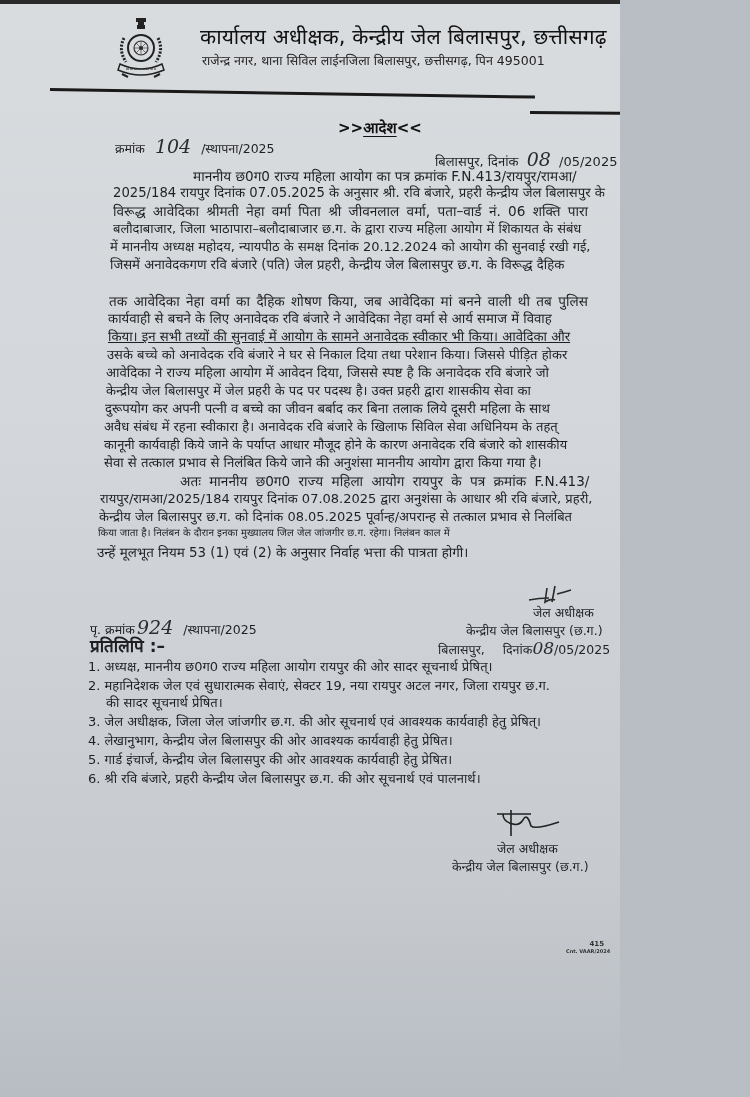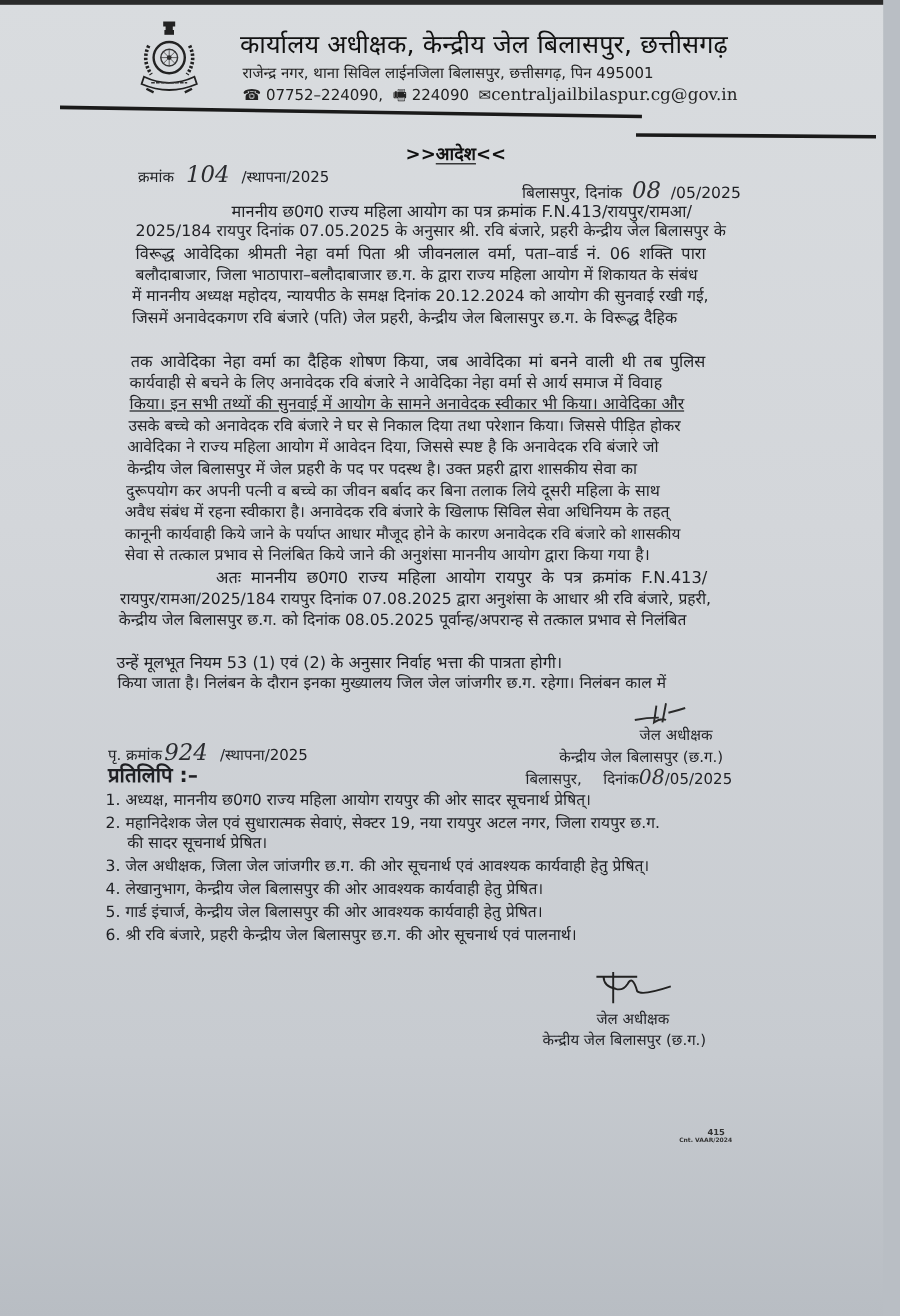--- a/index.html
+++ b/index.html
@@ -3,21 +3,21 @@
   <meta charset="utf-8">
   <style>
     html, body { margin: 0; padding: 0; }
     body {
       width: 750px; height: 1097px; overflow: hidden;
       background: #b9bec4;
       font-family: "DejaVu Sans", sans-serif;
       color: #1e1f22;
     }
     .page {
-      position: absolute; left: 0; top: 0; width: 736px; height: 1097px;
+      position: absolute; left: 0; top: 0; width: 620px; height: 1097px;
       background: linear-gradient(180deg, #d9dcdf 0%, #d3d6da 40%, #c7cbd0 80%, #b8bdc3 100%);
       overflow: hidden;
     }
     .topedge { position: absolute; left: 0; top: 0; width: 750px; height: 4px; background: #2a2a2a; }
     .emblem { position: absolute; left: 112px; top: 16px; width: 58px; height: 66px; }
     .hdr-title { position: absolute; left: 200px; top: 22px; font-size: 21px; letter-spacing: 0.1px; white-space: nowrap; color: #111; }
     .hdr-addr { position: absolute; left: 202px; top: 52px; font-size: 12.5px; white-space: nowrap; color: #222; }
     .hdr-contact { position: absolute; left: 202px; top: 70px; font-size: 12.5px; white-space: nowrap; color: #222; }
     .hdr-contact span { margin-right: 4px; }
     .rule { position: absolute; height: 3px; background: #1a1a1a; transform-origin: left center; }
@@ -50,25 +50,20 @@
     </g>
     <path d="M12 22 q-6 12 2 24" fill="none" stroke="#222" stroke-width="3" stroke-dasharray="2 1.5"></path>
     <path d="M46 22 q6 12 -2 24" fill="none" stroke="#222" stroke-width="3" stroke-dasharray="2 1.5"></path>
     <path d="M8 48 q21 10 42 0 l2 6 q-23 10 -46 0 z" fill="none" stroke="#222" stroke-width="1.5"></path>
     <line x1="14" y1="53" x2="44" y2="53" stroke="#333" stroke-width="1.2" stroke-dasharray="3 1"></line>
     <path d="M10 58 l6 3 M48 58 l-6 3" stroke="#222" stroke-width="2"></path>
   </svg>
 
   <div class="hdr-title">कार्यालय अधीक्षक, केन्द्रीय जेल बिलासपुर, छत्तीसगढ़</div>
   <div class="hdr-addr">राजेन्द्र नगर, थाना सिविल लाईनजिला बिलासपुर, छत्तीसगढ़, पिन 495001</div>
-  <div class="hdr-contact">
-    <span>☎</span><span>07752–224090,</span>
-    <span>🖷</span><span>224090</span>
-    <span style="margin-right:0">✉</span><span style="font-family:'DejaVu Serif',serif;font-size:14px;">centraljailbilaspur.cg@gov.in</span>
-  </div>
 
   <div class="rule" style="left:50px; top:88px; width:485px; transform: rotate(0.9deg);"></div>
   <div class="rule" style="left:530px; top:111px; width:200px; transform: rotate(0.4deg);"></div>
 
   <div class="heading">
     <span>&gt;&gt;</span><u>आदेश</u><span>&lt;&lt;</span>
   </div>
 
   <div class="line" style="left:115px; top:135px; font-size:12.5px;">
     <span>क्रमांक</span>
@@ -93,21 +88,21 @@
   <div class="line" style="left:107px; top:345px; font-size:13px;">उसके बच्चे को अनावेदक रवि बंजारे ने घर से निकाल दिया तथा परेशान किया। जिससे पीड़ित होकर</div>
   <div class="line" style="left:106px; top:363px; font-size:13.2px;">आवेदिका ने राज्य महिला आयोग में आवेदन दिया, जिससे स्पष्ट है कि अनावेदक रवि बंजारे जो</div>
   <div class="line" style="left:106px; top:381px; font-size:13px;">केन्द्रीय जेल बिलासपुर में जेल प्रहरी के पद पर पदस्थ है। उक्त प्रहरी द्वारा शासकीय सेवा का</div>
   <div class="line" style="left:105px; top:399px; font-size:13.2px;">दुरूपयोग कर अपनी पत्नी व बच्चे का जीवन बर्बाद कर बिना तलाक लिये दूसरी महिला के साथ</div>
   <div class="line" style="left:104px; top:417px; font-size:13px;">अवैध संबंध में रहना स्वीकारा है। अनावेदक रवि बंजारे के खिलाफ सिविल सेवा अधिनियम के तहत्</div>
   <div class="line" style="left:104px; top:435px; font-size:12.8px;">कानूनी कार्यवाही किये जाने के पर्याप्त आधार मौजूद होने के कारण अनावेदक रवि बंजारे को शासकीय</div>
   <div class="line" style="left:104px; top:453px; font-size:13.2px;">सेवा से तत्काल प्रभाव से निलंबित किये जाने की अनुशंसा माननीय आयोग द्वारा किया गया है।</div>
   <div class="line" style="left:180px; top:471px; word-spacing:4px;">अतः माननीय छ0ग0 राज्य महिला आयोग रायपुर के पत्र क्रमांक F.N.413/</div>
   <div class="line" style="left:100px; top:489px; font-size:13px;">रायपुर/रामआ/2025/184 रायपुर दिनांक 07.08.2025 द्वारा अनुशंसा के आधार श्री रवि बंजारे, प्रहरी,</div>
   <div class="line" style="left:99px; top:507px; font-size:13px;">केन्द्रीय जेल बिलासपुर छ.ग. को दिनांक 08.05.2025 पूर्वान्ह/अपरान्ह से तत्काल प्रभाव से निलंबित</div>
-  <div class="line" style="left:98px; top:525px; font-size:13px;margin-top:34px;">किया जाता है। निलंबन के दौरान इनका मुख्यालय जिल जेल जांजगीर छ.ग. रहेगा। निलंबन काल में</div>
+  <div class="line" style="left:98px; top:525px; font-size:10px;">किया जाता है। निलंबन के दौरान इनका मुख्यालय जिल जेल जांजगीर छ.ग. रहेगा। निलंबन काल में</div>
   <div class="line" style="left:97px; top:543px; font-size:13.4px;">उन्हें मूलभूत नियम 53 (1) एवं (2) के अनुसार निर्वाह भत्ता की पात्रता होगी।</div>
 
   <svg class="sig" style="left:525px; top:582px;" width="50" height="28" viewBox="0 0 50 28">
     <path d="M4 18 q10 -2 20 -2 M22 6 l-2 14 q6 -4 10 -2 M30 4 l-3 16 M32 12 q8 -2 14 -4" stroke="#2a2a2a" stroke-width="1.6" fill="none"></path>
   </svg>
   <div class="line small" style="left:533px; top:604px;">जेल अधीक्षक</div>
   <div class="line small" style="left:466px; top:622px;">केन्द्रीय जेल बिलासपुर (छ.ग.)</div>
 
   <div class="line" style="left:90px; top:616px; font-size:12.5px;">
     <span>पृ. क्रमांक</span><span class="hand" style="margin:0 10px 0 2px;">924</span><span>/स्थापना/2025</span>

